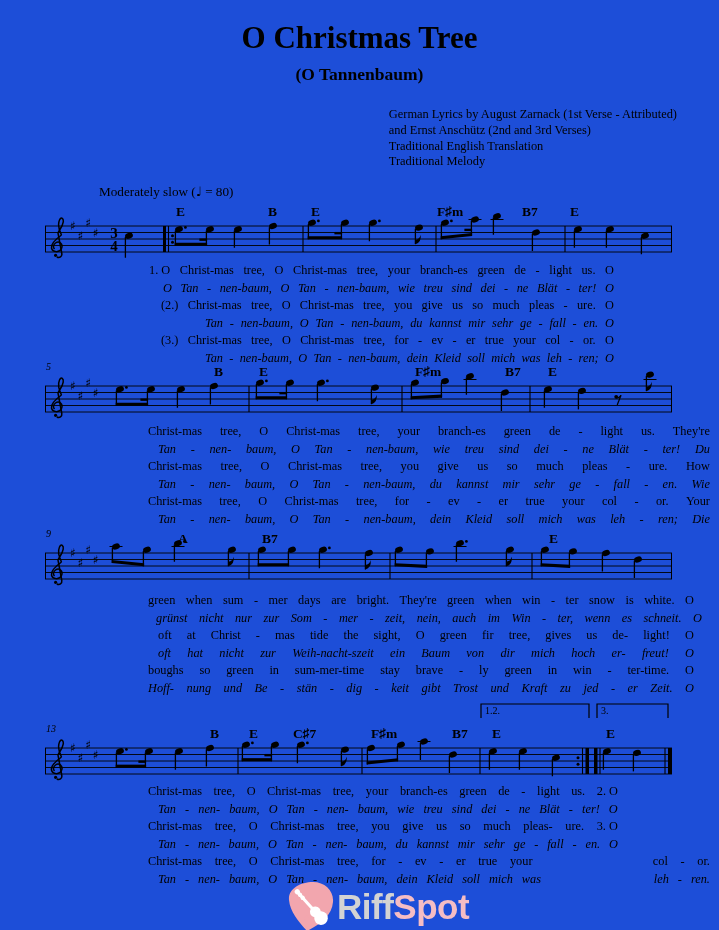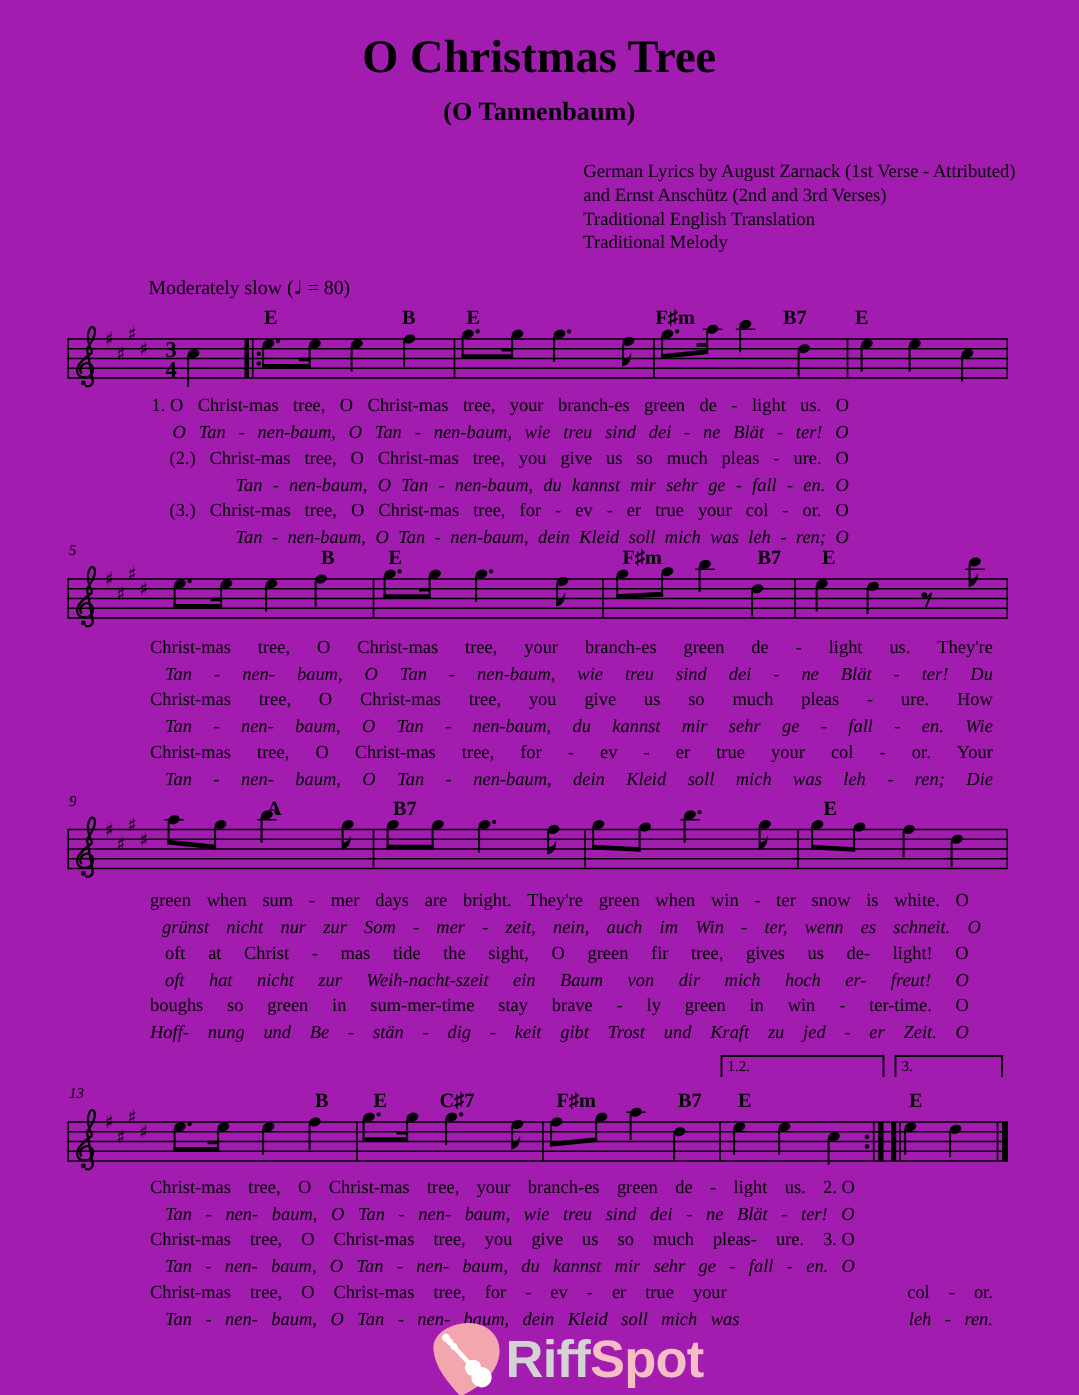--- a/index.html
+++ b/index.html
@@ -1,29 +1,29 @@
 <!DOCTYPE html>
 <html><head>
 <meta charset="utf-8">
 <style>
   html,body{margin:0;padding:0;background:#e8e8e8;}
-  .page{position:relative;width:719px;height:930px;background:#a21caf;margin:0 auto;overflow:hidden;
+  .page{position:relative;width:719px;height:930px;background:#1d4ed8;margin:0 auto;overflow:hidden;
         font-family:"Liberation Serif","DejaVu Serif",serif;color:#000;}
   .title{position:absolute;top:20px;left:0;width:719px;text-align:center;
          font-size:31px;font-weight:bold;margin:0;}
   .subtitle{position:absolute;top:64px;left:0;width:719px;text-align:center;
             font-size:17.5px;font-weight:bold;margin:0;}
   .credits{position:absolute;top:107px;right:42px;text-align:left;
            font-size:12.4px;line-height:15.8px;}
   .tempo{position:absolute;top:184px;left:99px;font-size:13.2px;font-weight:normal;}
   .tempo .nq{font-family:"DejaVu Sans",sans-serif;font-size:13px;}
   #score{position:absolute;top:0;left:0;width:719px;height:930px;}
   #score svg{position:absolute;left:0;}
   .lyr{position:absolute;display:flex;justify-content:space-between;align-items:baseline;
-       font-size:12.3px;line-height:16px;white-space:nowrap;}
+       font-size:12.3px;line-height:16px;white-space:nowrap;margin-left:48px;}
   .lyr.de{font-style:italic;}
   .lyr .gap{display:inline-block;}
   .chord-t{font-size:13.5px;font-weight:bold;font-family:"Liberation Serif","DejaVu Sans",serif;}
   .mn-t{font-size:10px;font-style:italic;font-family:"Liberation Serif",serif;}
   .volta-t{font-size:10px;font-family:"Liberation Serif",serif;}
   .sig-t{font-size:15px;font-weight:bold;font-family:"Liberation Serif",serif;}
   .sharp-t{font-size:12px;font-family:"DejaVu Sans",sans-serif;}
   .logo{position:absolute;top:882px;left:287px;display:flex;align-items:center;}
   .logo-text{font-family:"Liberation Sans","DejaVu Sans",sans-serif;font-weight:bold;
              font-size:35px;letter-spacing:-0.5px;margin-left:2px;}

